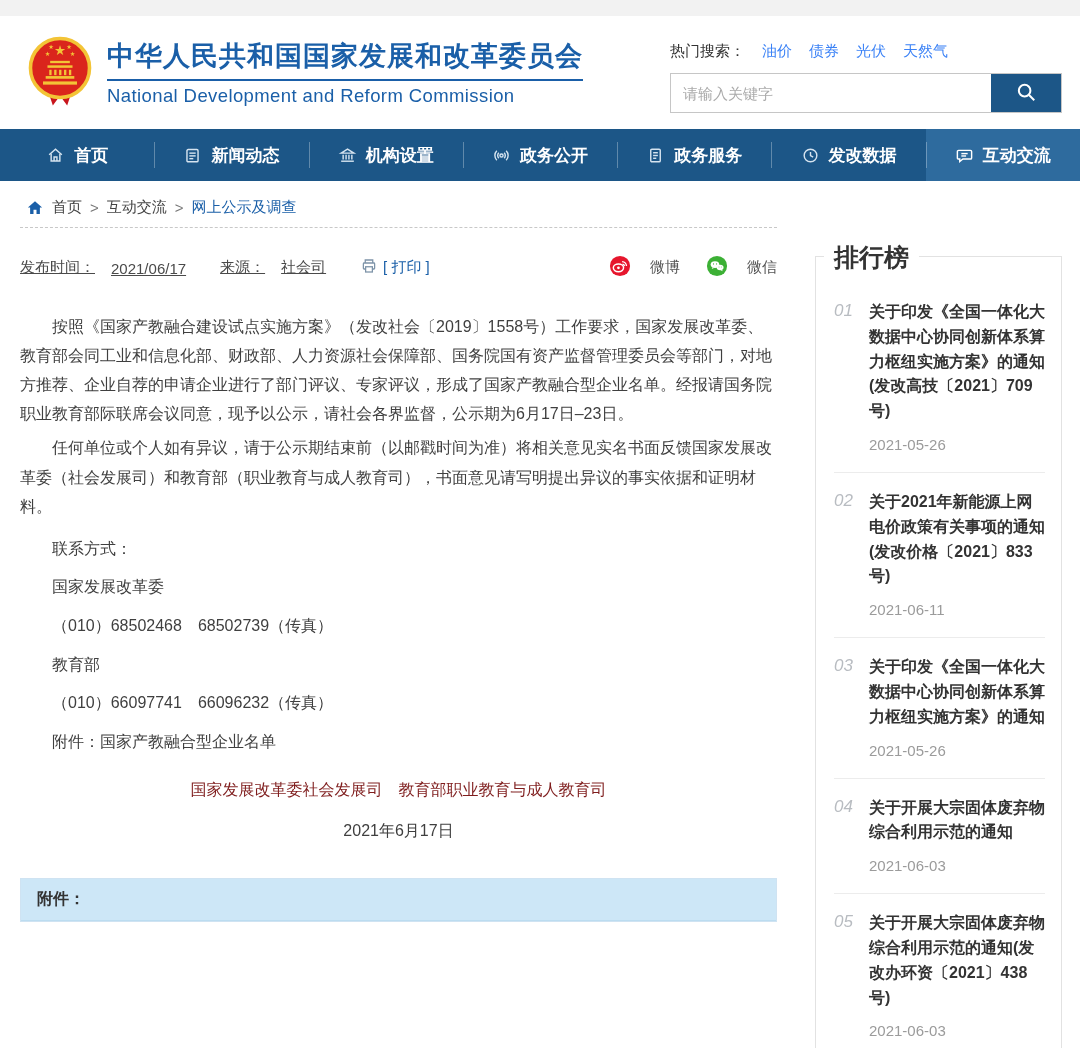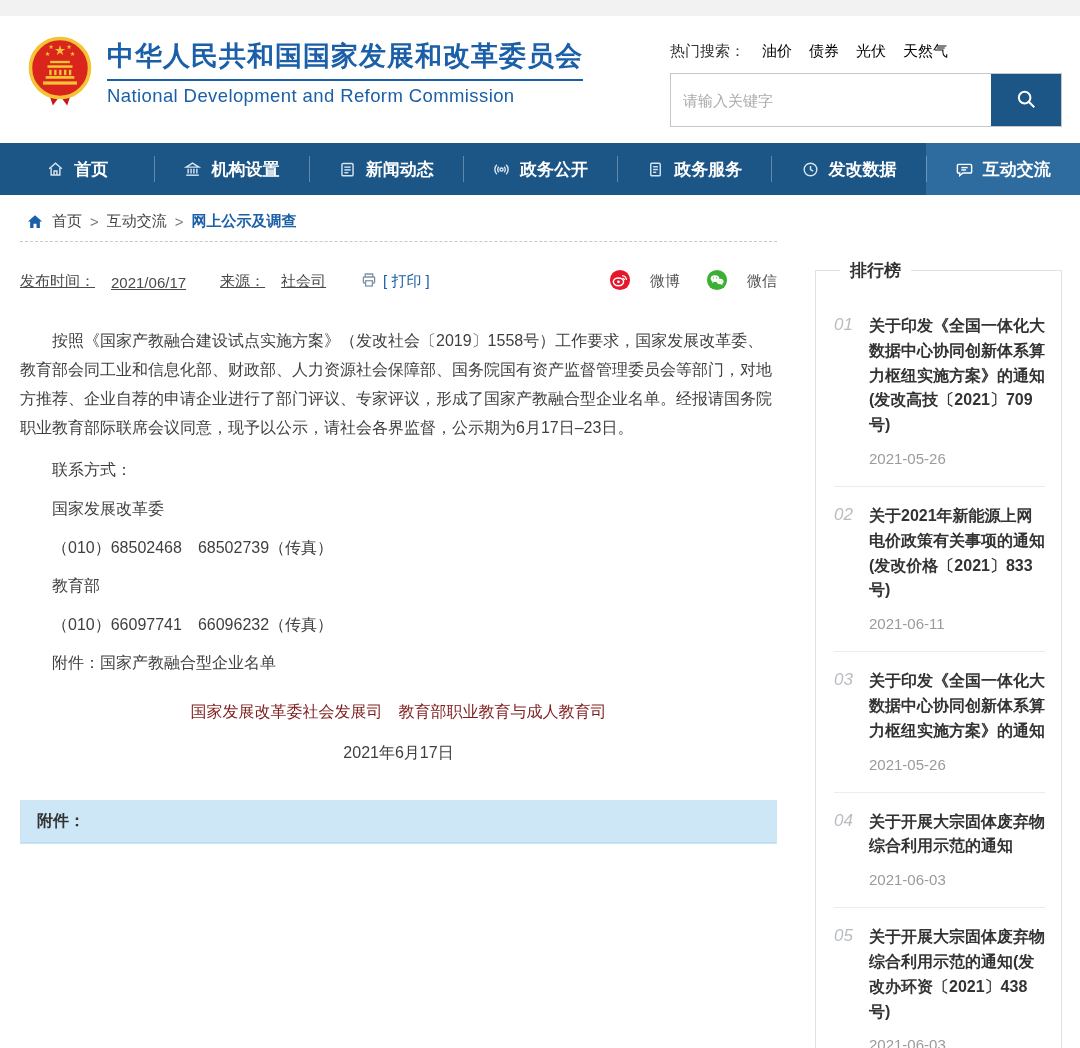--- a/index.html
+++ b/index.html
@@ -10,41 +10,41 @@
 
   
   .site-header { display:flex; justify-content:space-between; align-items:flex-start; padding:18px 10px 16px 26px; background:#fff; }
   .brand { display:flex; align-items:center; gap:13px; }
   .emblem { width:68px; height:76px; flex:0 0 auto; }
   .titles .zh { font-size:27px; font-weight:bold; color:#1a5fa8; letter-spacing:1px; padding-bottom:5px; border-bottom:2px solid #1a5fa8; }
   .titles .en { font-size:18.5px; color:#1a5fa8; letter-spacing:.4px; margin-top:4px; }
 
   .search-area { width:392px; margin:8px 8px 0 0; }
   .hot-search { display:flex; align-items:center; gap:17px; font-size:15px; color:#333; margin-bottom:12px; }
-  .hot-search a { color:#000000; text-decoration:none; cursor:pointer; }
-  .search-box { display:flex; height:54px; border:1px solid #c6c6c6; }
+  .hot-search a { color:#3b82f6; text-decoration:none; cursor:pointer; }
+  .search-box { display:flex; height:40px; border:1px solid #c6c6c6; }
   .search-box input { flex:1; border:none; outline:none; padding:0 12px; font-size:15px; color:#333; font-family:inherit; }
   .search-box input::placeholder { color:#aaa; }
   .search-btn { width:70px; background:#1c5687; border:none; cursor:pointer; display:flex; align-items:center; justify-content:center; }
   .search-btn svg { width:22px; height:22px; }
 
   
   .nav { display:flex; height:52px; background:#1c5687; }
   .nav-item { flex:1; display:flex; align-items:center; justify-content:center; gap:9px; color:#fff; font-size:17px; font-weight:bold; text-decoration:none; position:relative; cursor:pointer; }
   .nav-item + .nav-item::before { content:""; position:absolute; left:0; top:13px; bottom:13px; width:1px; background:rgba(255,255,255,.30); }
   .nav-item.active { background:#2e6b9e; }
   .nav-icon { width:19px; height:19px; display:inline-flex; }
   .nav-icon svg { width:100%; height:100%; }
 
   
   .breadcrumb { display:flex; align-items:center; gap:8px; padding:17px 20px 10px 26px; font-size:15px; color:#444; }
   .breadcrumb .bc-home { width:18px; height:18px; display:inline-flex; }
   .breadcrumb a { color:#444; text-decoration:none; cursor:pointer; }
   .breadcrumb .sep { color:#777; }
-  .breadcrumb .current { color:#1a5fa8; font-weight:bold; text-decoration:none; }
+  .breadcrumb .current { color:#1a5fa8; font-weight:normal; text-decoration:none; }
 
   
   .main { display:flex; padding:0 18px 0 20px; }
   .article { width:757px; }
   .sidebar { width:247px; margin-left:auto; }
 
   h1.article-title { font-size:23px; font-weight:bold; color:#2a2a2a; margin:16px 0 24px; letter-spacing:.5px; }
   .dashed { border-top:1px dashed #c8c8c8; }
 
   .meta { display:flex; align-items:center; margin:27px 0 32px; font-size:15px; color:#4a4a4a; }
@@ -59,21 +59,21 @@
   .article p.body-par { font-size:16px; line-height:1.82; color:#3f3f3f; text-indent:2em; margin-bottom:5px; }
   .article p.contact-line { font-size:16px; color:#3f3f3f; text-indent:2em; margin:17px 0; line-height:1.35; }
   .article p.sig { font-size:16px; color:#7f1d1d; text-align:center; margin-top:28px; }
   .article p.sig-date { font-size:16px; color:#3f3f3f; text-align:center; margin:20px 0 36px; }
 
   .attach-box { border:1px solid #cfe3f2; }
   .attach-header { background:#cde7f7; border-bottom:1px solid #bcdcf0; padding:10px 16px; font-size:16px; font-weight:bold; color:#333; }
 
   
   .rank-box { position:relative; border:1px solid #e2e2e2; margin-top:29px; padding:26px 16px 6px 18px; }
-  .rank-title { position:absolute; top:-13px; left:24px; background:#fff; padding:0 10px; font-size:17px; font-weight:bold; color:#333; line-height:26px; }
+  .rank-title { position:absolute; top:-13px; left:8px; background:#fff; padding:0 10px; font-size:25px; font-weight:bold; color:#333; line-height:26px; }
   .rank-item { display:flex; gap:11px; padding:17px 0 19px; border-bottom:1px solid #ececec; }
   .rank-item:last-child { border-bottom:none; }
   .rank-num { font-size:17px; font-style:italic; color:#b8bcc1; min-width:24px; padding-top:1px; }
   .rank-body { flex:1; }
   .rank-link { display:block; font-size:16px; font-weight:bold; color:#333; line-height:1.55; text-decoration:none; cursor:pointer; }
   .rank-date { margin-top:12px; font-size:15px; color:#9b9b9b; }
 </style>
 </head>
 <body>
 
@@ -137,40 +137,40 @@
           <path d="M4 11 L12 4 L20 11"></path>
           <path d="M6.5 9.8 V19 H17.5 V9.8"></path>
           <path d="M10.2 19 v-5 h3.6 v5"></path>
         </svg>
     </span>
     <span>首页</span>
   </a>
   <a class="nav-item">
     <span class="nav-icon">
       <svg viewBox="0 0 24 24" fill="none" stroke="#d6e4f0" stroke-width="1.8">
+          <rect x="5" y="4.5" width="14" height="15.5" rx="1.5"></rect>
+          <line x1="8" y1="9" x2="16" y2="9"></line>
+          <line x1="8" y1="12.5" x2="16" y2="12.5"></line>
+          <line x1="8" y1="16" x2="13" y2="16"></line>
+        </svg>
+    </span>
+    <span>新闻动态</span>
+  </a>
+  <a class="nav-item">
+    <span class="nav-icon">
+      <svg viewBox="0 0 24 24" fill="none" stroke="#d6e4f0" stroke-width="1.8">
           <path d="M4 9 L12 4 L20 9 Z"></path>
           <line x1="6.5" y1="11" x2="6.5" y2="17"></line>
           <line x1="10.2" y1="11" x2="10.2" y2="17"></line>
           <line x1="13.8" y1="11" x2="13.8" y2="17"></line>
           <line x1="17.5" y1="11" x2="17.5" y2="17"></line>
           <line x1="4" y1="19.2" x2="20" y2="19.2"></line>
         </svg>
     </span>
     <span>机构设置</span>
-  </a>
-  <a class="nav-item">
-    <span class="nav-icon">
-      <svg viewBox="0 0 24 24" fill="none" stroke="#d6e4f0" stroke-width="1.8">
-          <rect x="5" y="4.5" width="14" height="15.5" rx="1.5"></rect>
-          <line x1="8" y1="9" x2="16" y2="9"></line>
-          <line x1="8" y1="12.5" x2="16" y2="12.5"></line>
-          <line x1="8" y1="16" x2="13" y2="16"></line>
-        </svg>
-    </span>
-    <span>新闻动态</span>
   </a>
   <a class="nav-item">
     <span class="nav-icon">
       <svg viewBox="0 0 24 24" fill="none" stroke="#d6e4f0" stroke-width="1.8">
           <circle cx="12" cy="12" r="2"></circle>
           <path d="M8.6 15.4 a4.8 4.8 0 0 1 0-6.8"></path>
           <path d="M15.4 8.6 a4.8 4.8 0 0 1 0 6.8"></path>
           <path d="M6.1 17.9 a8.3 8.3 0 0 1 0-11.8"></path>
           <path d="M17.9 6.1 a8.3 8.3 0 0 1 0 11.8"></path>
         </svg>
@@ -272,20 +272,21 @@
                 <circle cx="14.2" cy="13" r=".5" fill="#3cb035"></circle>
                 <circle cx="16.7" cy="13" r=".5" fill="#3cb035"></circle>
               </svg>
           </span>
           <span>微信</span>
         </span>
       </span>
     </div>
 
     <p class="body-par">按照《国家产教融合建设试点实施方案》（发改社会〔2019〕1558号）工作要求，国家发展改革委、教育部会同工业和信息化部、财政部、人力资源社会保障部、国务院国有资产监督管理委员会等部门，对地方推荐、企业自荐的申请企业进行了部门评议、专家评议，形成了国家产教融合型企业名单。经报请国务院职业教育部际联席会议同意，现予以公示，请社会各界监督，公示期为6月17日–23日。</p>
+    <p class="body-par">任何单位或个人如有异议，请于公示期结束前（以邮戳时间为准）将相关意见实名书面反馈国家发展改革委（社会发展司）和教育部（职业教育与成人教育司），书面意见请写明提出异议的事实依据和证明材料。</p>
 
     <p class="contact-line">联系方式：</p>
     <p class="contact-line">国家发展改革委</p>
     <p class="contact-line">（010）68502468　68502739（传真）</p>
     <p class="contact-line">教育部</p>
     <p class="contact-line">（010）66097741　66096232（传真）</p>
     <p class="contact-line">附件：国家产教融合型企业名单</p>
 
     <p class="sig">国家发展改革委社会发展司　教育部职业教育与成人教育司</p>
     <p class="sig-date">2021年6月17日</p>

